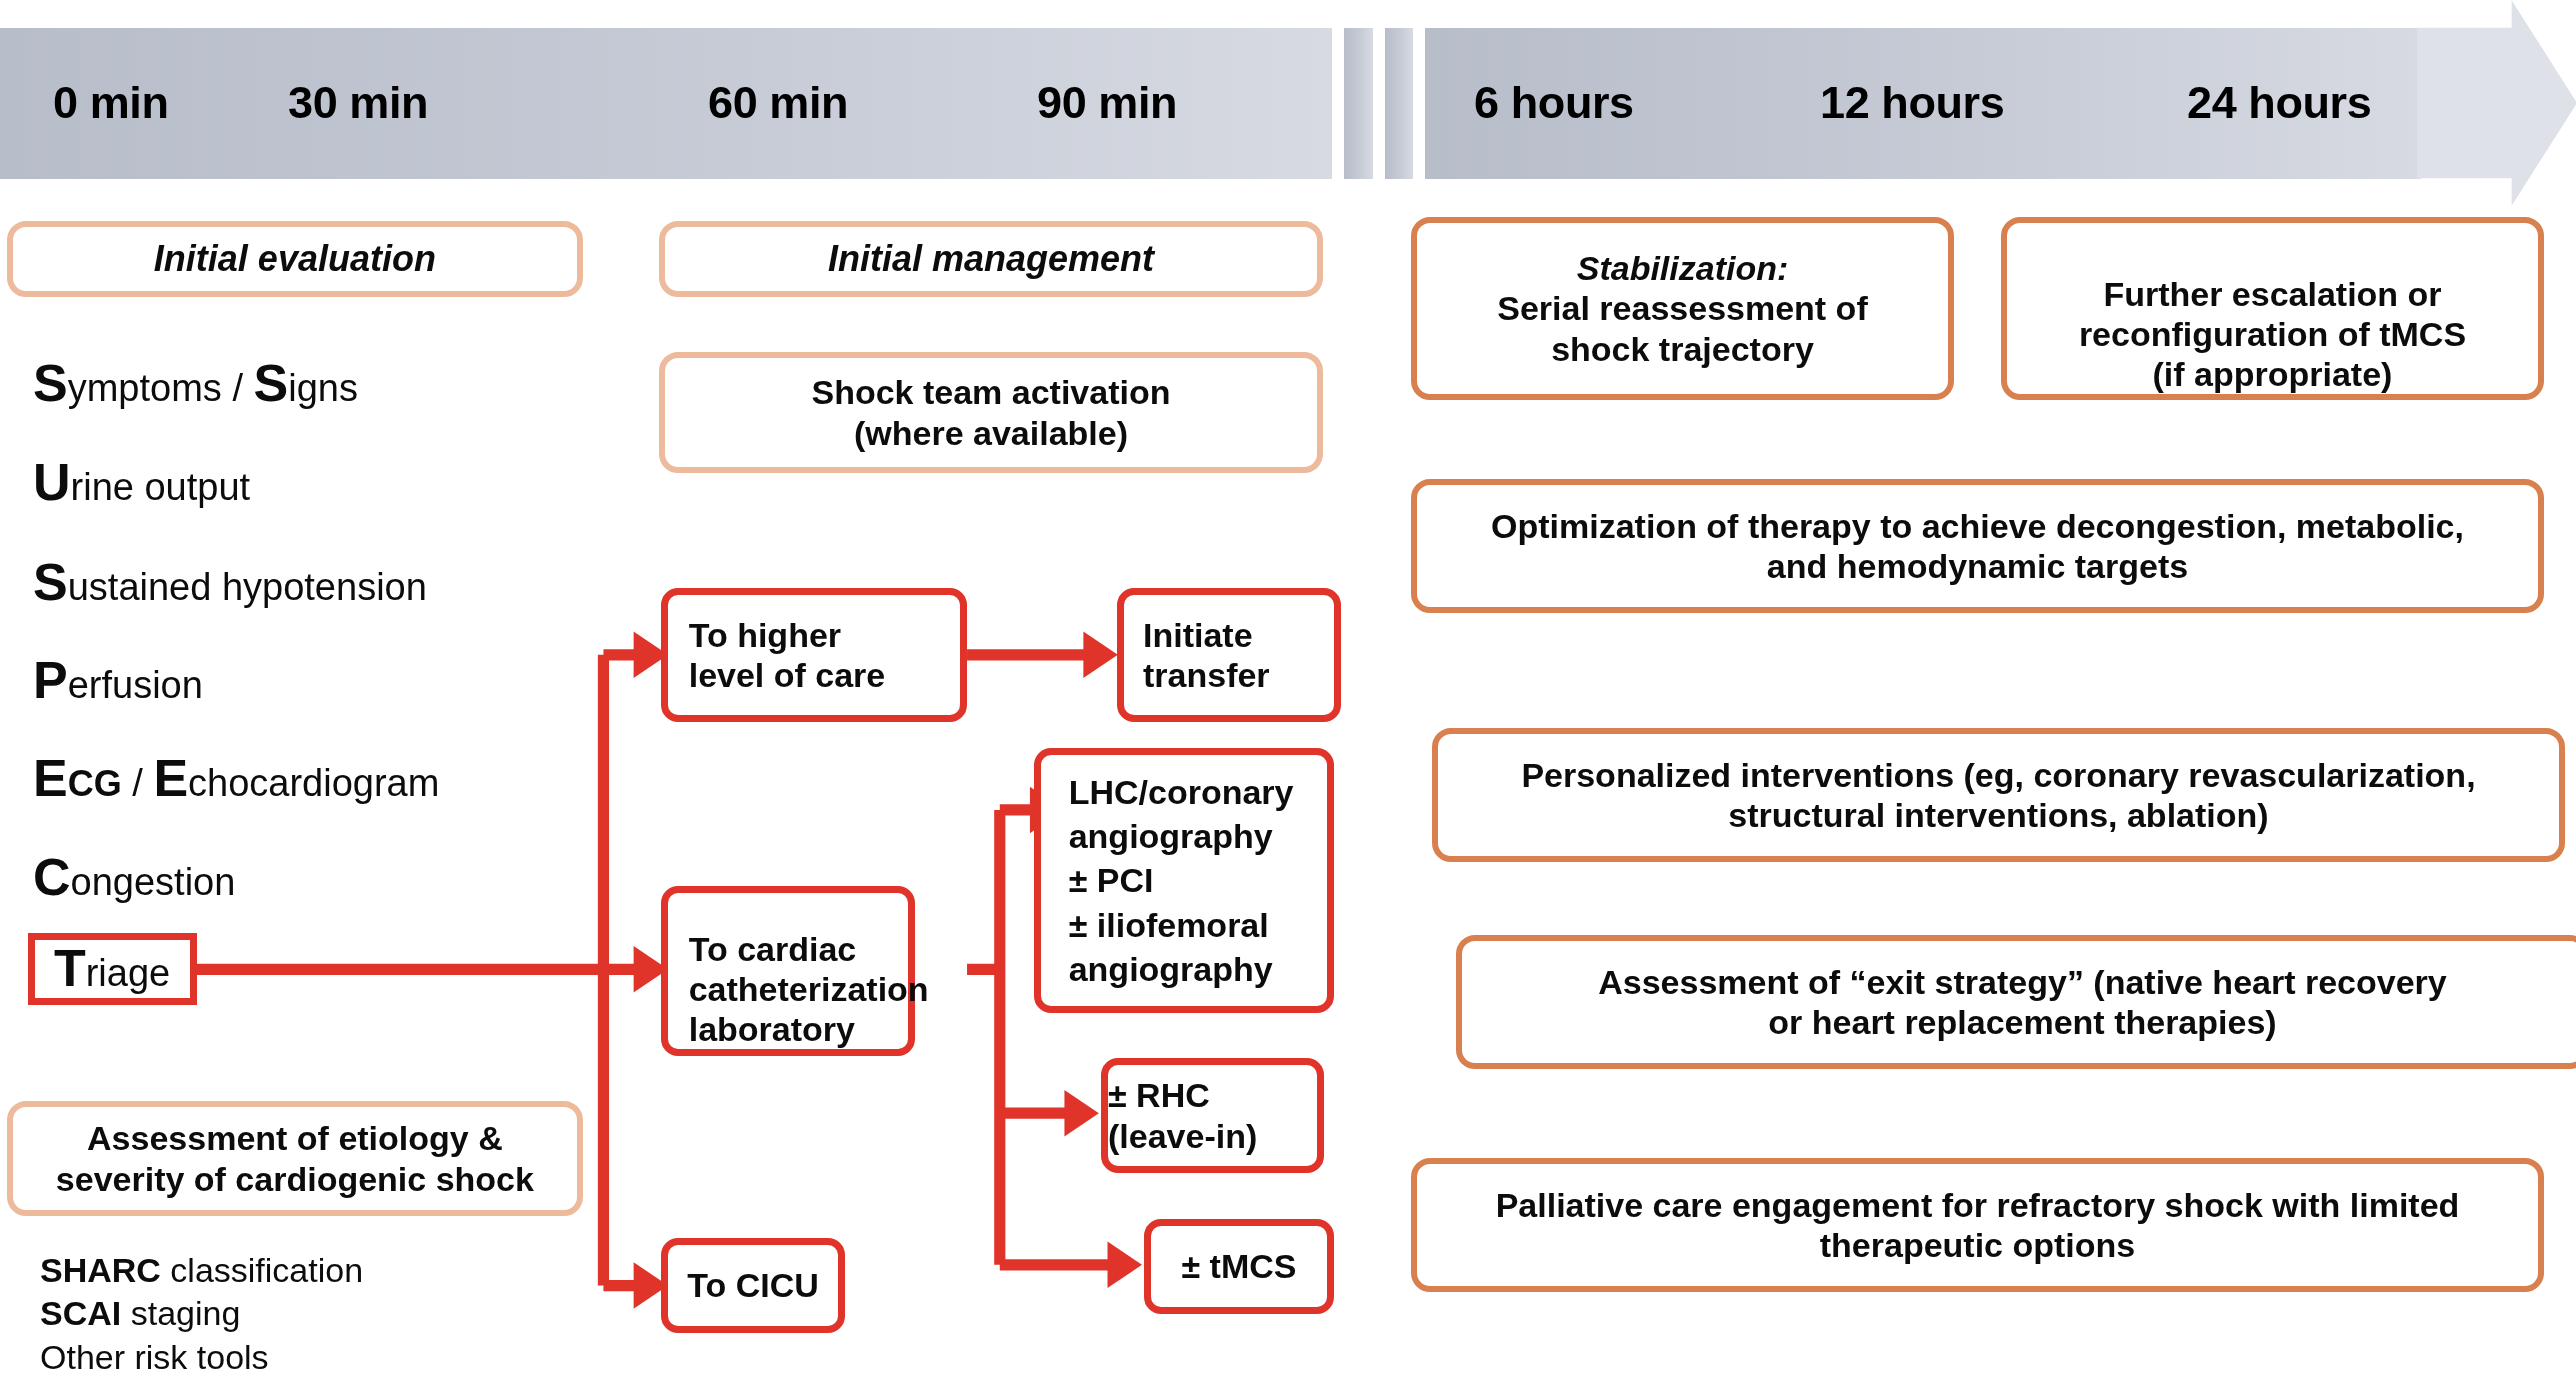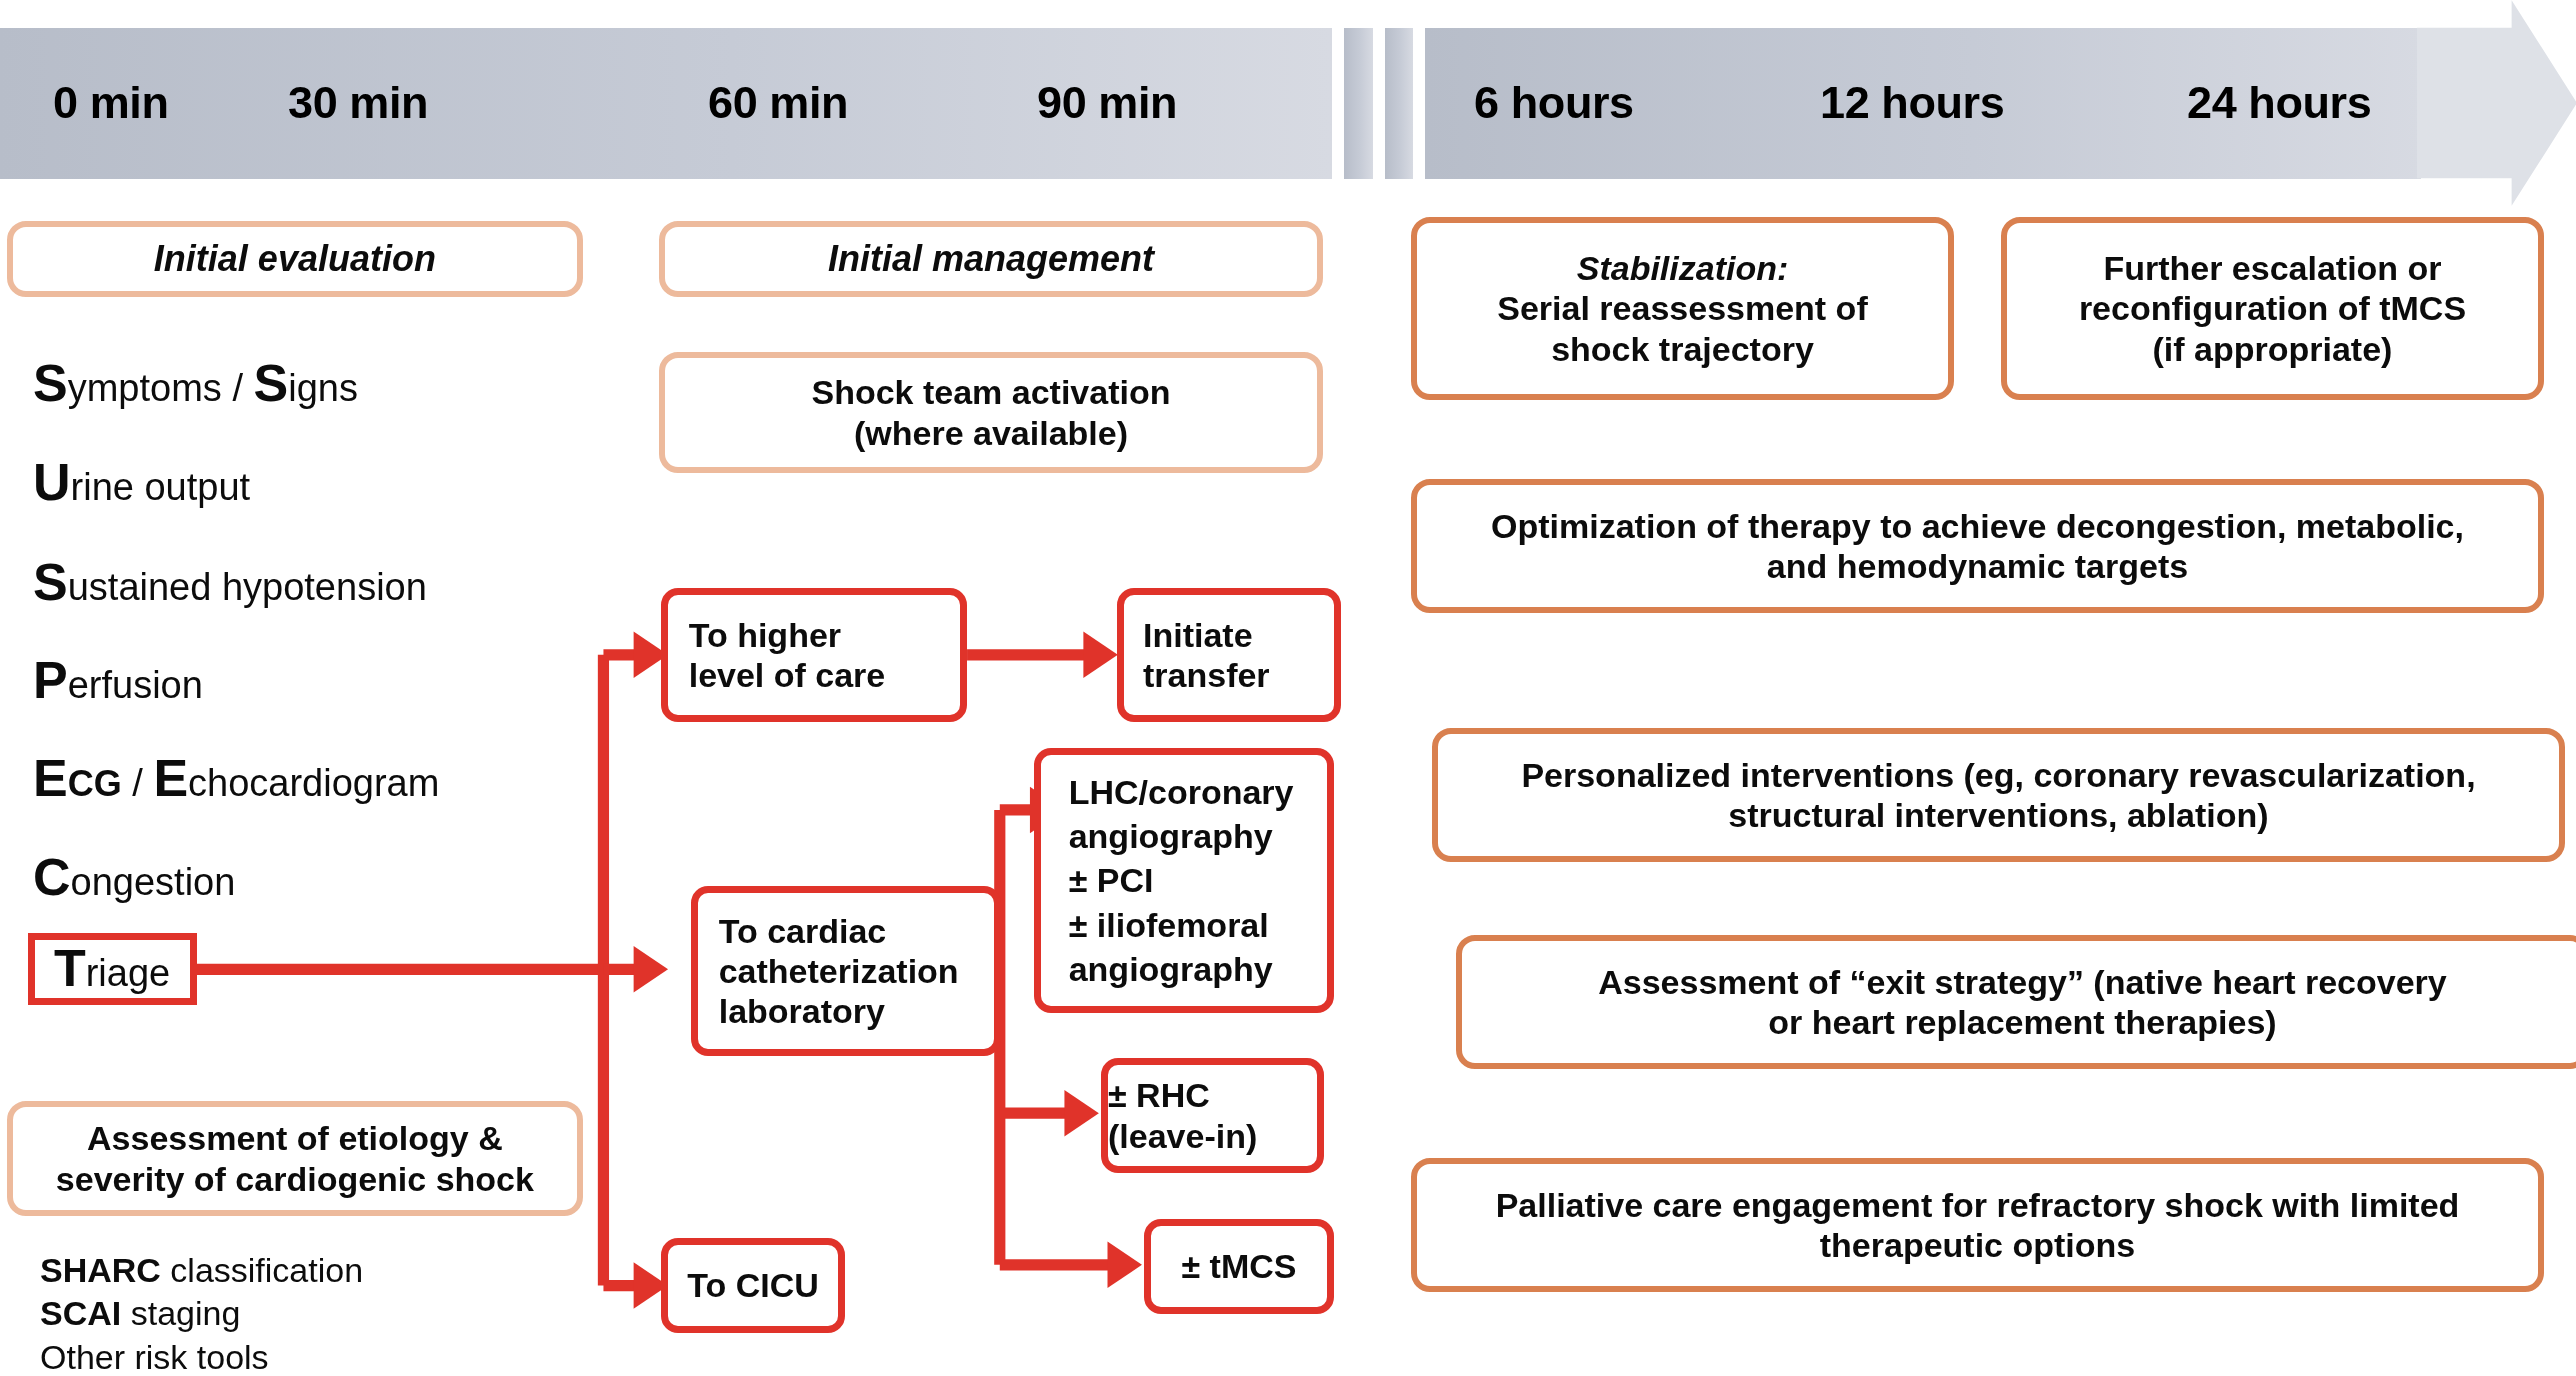--- a/index.html
+++ b/index.html
@@ -148,21 +148,21 @@
 <div class="box red" style="left:661px;top:588px;width:306px;height:134px;justify-content:flex-start;padding-left:20.7px;text-align:left;">
   <span style="font-size:34px;font-weight:600;white-space:pre-line;">To higher
 level of care</span>
 </div>
 
 <div class="box red" style="left:1117px;top:588px;width:224px;height:134px;justify-content:flex-start;padding-left:19px;text-align:left;">
   <span style="font-size:34px;font-weight:600;white-space:pre-line;">Initiate
 transfer</span>
 </div>
 
-<div class="box red" style="left:691px;top:886px;width:310px;height:170px;justify-content:flex-start;padding-left:20.7px;text-align:left;">
+<div class="box red" style="left:661px;top:886px;width:254px;height:170px;justify-content:flex-start;padding-left:20.7px;text-align:left;align-items:flex-end;">
   <span style="font-size:34px;font-weight:600;white-space:pre-line;">To cardiac
 catheterization
 laboratory</span>
 </div>
 
 <div class="box red" style="left:1034px;top:748px;width:300px;height:265px;justify-content:flex-start;padding-left:20.7px;text-align:left;">
   <span style="font-size:34px;font-weight:600;white-space:pre-line;line-height:1.3;margin-left:7px;">LHC/coronary
 angiography
 ± PCI
 ± iliofemoral
@@ -181,21 +181,21 @@
 <div class="box red" style="left:1144px;top:1219px;width:190px;height:95px;">
   <span style="font-size:34px;font-weight:600;">± tMCS</span>
 </div>
 
 <div class="box orange" style="left:1411px;top:217px;width:543px;height:183px;flex-direction:column;">
   <span class="ital" style="font-size:34px;">Stabilization:</span>
   <span style="font-size:34px;font-weight:600;white-space:pre-line;">Serial reassessment of
 shock trajectory</span>
 </div>
 
-<div class="box orange" style="left:2001px;top:217px;width:543px;height:183px;">
+<div class="box orange" style="left:2001px;top:217px;width:543px;height:183px;align-items:flex-end;">
   <span style="font-size:34px;font-weight:600;white-space:pre-line;">Further escalation or
 reconfiguration of tMCS
 (if appropriate)</span>
 </div>
 
 <div class="box orange" style="left:1411px;top:479px;width:1133px;height:134px;">
   <span style="font-size:34px;font-weight:600;white-space:pre-line;">Optimization of therapy to achieve decongestion, metabolic,
 and hemodynamic targets</span>
 </div>
 

